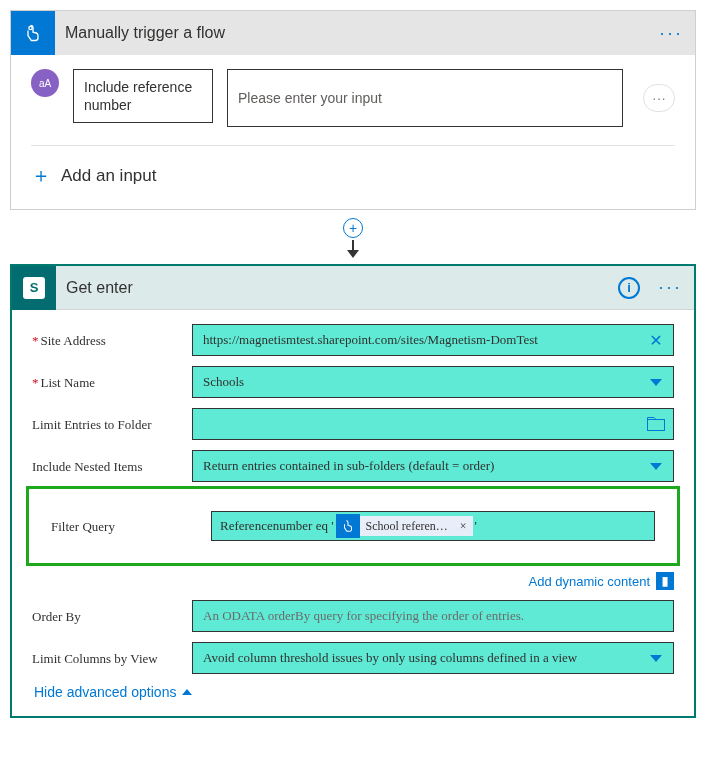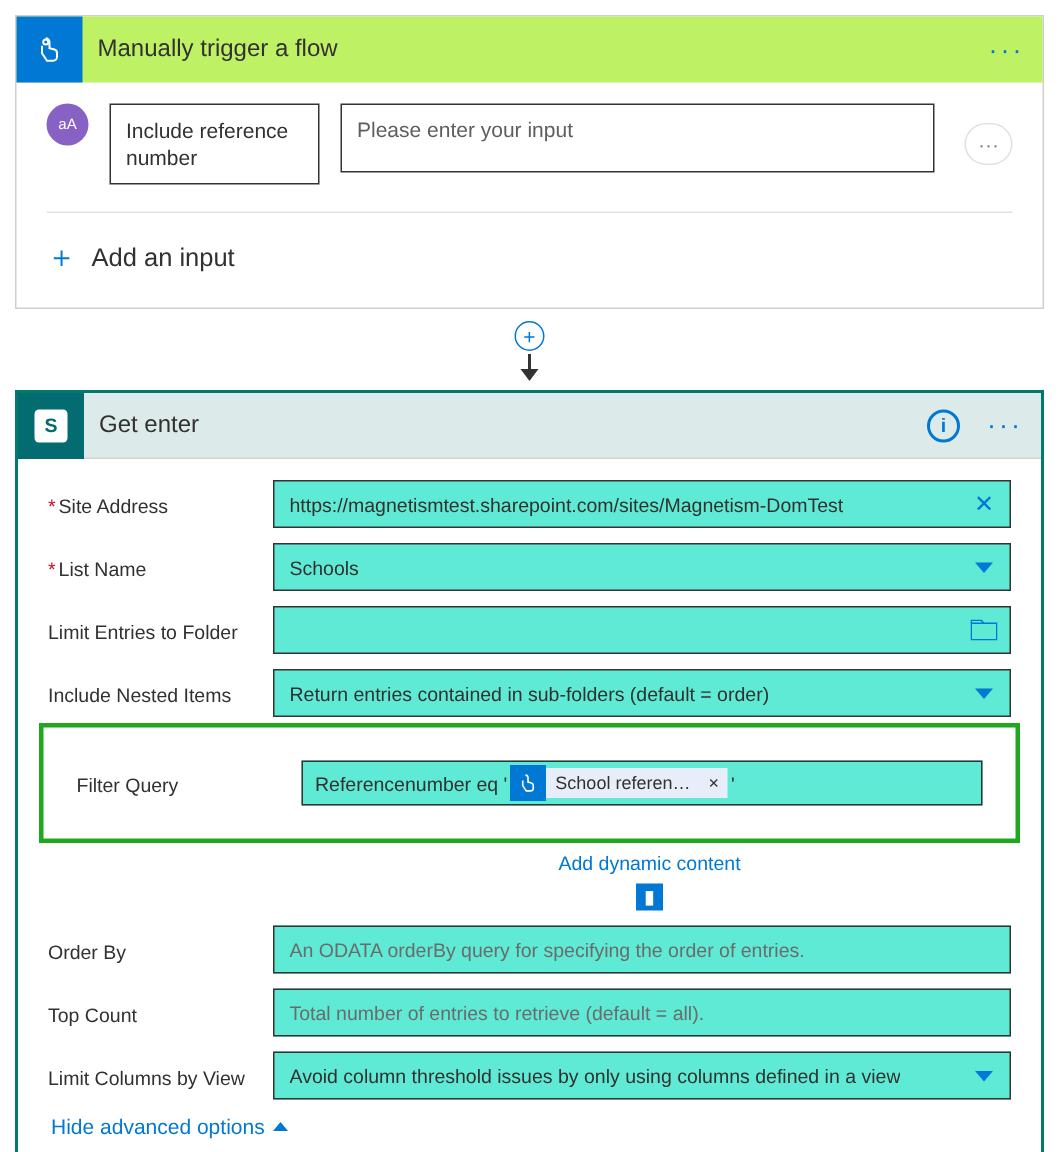--- a/index.html
+++ b/index.html
@@ -20,21 +20,21 @@
   .card.green {
     border: 2px solid #007a6f;
   }
   .card-header {
     height: 44px;
     display: flex;
     align-items: center;
     padding: 0 10px 0 0;
     gap: 10px;
   }
-  .card-header.trigger { background: #bef264; }
+  .card-header.trigger { background: #e5e5e5; }
   .card-header.sp { background: #dcebea; border-bottom: 1px solid #cfd6d5; }
   .hdr-icon {
     width: 44px; height: 44px; display:flex; align-items:center; justify-content:center;
   }
   .hdr-icon.blue { background: #0078d4; color:#fff; }
   .hdr-icon.teal { background: #036c70; color:#fff; }
   .hdr-title { flex: 1; font-size: 16px; color: #323130; }
   .ellipsis-btn {
     width: 28px; height: 28px; display:flex; align-items:center; justify-content:center;
     color:#0078d4; cursor:pointer; font-size:18px; letter-spacing:2px;
@@ -47,21 +47,21 @@
   .card-body { padding: 14px 20px; }
   .trigger-row { display:flex; align-items:flex-start; gap:14px; }
   .param-icon {
     width:28px; height:28px; border-radius:50%; background:#8762c4; color:#fff;
     display:flex; align-items:center; justify-content:center; font-size:10px;
   }
   .param-name-box {
     border:1px solid #333; width:140px; padding:8px 10px; line-height:1.3;
   }
   .param-value-box {
-    border:1px solid #333; flex:1; padding:8px 10px; min-height:46px; color:#605e5c;
+    border:1px solid #333; flex:1; padding:20px 10px; min-height:46px; color:#605e5c;
   }
   .small-ellipsis {
     width:32px; height:28px; border-radius:16px; border:1px solid #e1e1e1;
     display:flex; align-items:center; justify-content:center; color:#888; cursor:pointer;
     align-self:center; margin-left:6px;
   }
   .divider { border-top:1px solid #e3e3e3; margin: 18px 0 0 0; }
   .add-input {
     display:flex; align-items:center; gap:10px; color:#323130; font-size:17px;
     padding: 16px 0 6px 0; cursor:pointer;
@@ -71,42 +71,42 @@
   .plus-circle {
     width:20px; height:20px; border-radius:50%; border:1px solid #0078d4; color:#0078d4;
     display:flex; align-items:center; justify-content:center; font-size:14px; background:#fff; cursor:pointer;
     margin-bottom:2px;
   }
   .arrow-down {
     width:0; height:0; border-left:6px solid transparent; border-right:6px solid transparent; border-top:8px solid #333;
   }
   .arrow-stem { width:2px; height:10px; background:#333; }
   
-  .form-row { display:flex; align-items:center; margin-bottom:10px; gap:0; }
+  .form-row { display:flex; align-items:center; margin-bottom:10px; gap:10px;font-family:Liberation Serif, serif; }
   .form-label { width:150px; font-size:13px; color:#323130; padding-top:2px; }
   .form-label .req { color:#c50f1f; margin-right:2px; }
   .form-field {
     flex:1; border:1px solid #333; height:32px; display:flex; align-items:center; padding:0 32px 0 10px;
     position:relative; font-size:13px; color:#323130; background:#5eead4;
   }
   .form-field.placeholder { color:#6b6b6b; }
   .field-icon-right {
     position:absolute; right:6px; top:50%; transform:translateY(-50%);
     width:22px; height:22px; display:flex; align-items:center; justify-content:center;
     color:#0078d4; cursor:pointer;
   }
   .chevron-down {
     width:0; height:0; border-left:6px solid transparent; border-right:6px solid transparent; border-top:7px solid #0078d4;
   }
   .x-clear { font-size:16px; color:#0078d4; }
   .folder-icon svg { display:block; }
   .filter-hl {
     border:3px solid #1ea81e; padding:22px; margin:-6px -6px 4px -6px;
   }
-  .dyn-content-row { display:flex; justify-content:flex-end; align-items:center; gap:6px; font-size:13px; margin:6px 0 10px 160px;flex-direction:column; }
+  .dyn-content-row { display:flex; justify-content:flex-end; align-items:center; gap:6px; font-size:13px; margin:6px 0 10px 160px; }
   .dyn-link { color:#0078d4; cursor:pointer; }
   .dyn-badge {
     width:18px; height:18px; background:#0078d4; color:#fff;
     display:flex; align-items:center; justify-content:center; font-size:12px; font-weight:700; cursor:pointer;
   }
   .token {
     display:inline-flex; align-items:center; background:#e8eef9; height:20px;
     font-size:12px; margin:0 2px;
   }
   .token .tk-icon {
@@ -234,26 +234,20 @@
       <span class="dyn-badge">▮</span>
     </div>
 
     <div class="form-row">
       <div class="form-label">Order By</div>
       <div class="form-field placeholder">
         <span>An ODATA orderBy query for specifying the order of entries.</span>
       </div>
     </div>
 
-    <div class="form-row">
-      <div class="form-label">Top Count</div>
-      <div class="form-field placeholder">
-        <span>Total number of entries to retrieve (default = all).</span>
-      </div>
-    </div>
 
     <div class="form-row">
       <div class="form-label">Limit Columns by View</div>
       <div class="form-field">
         <span style="white-space:nowrap; overflow:hidden; text-overflow:ellipsis;">Avoid column threshold issues by only using columns defined in a view</span>
         <span class="field-icon-right">
             <span class="chevron-down"></span>
           </span>
       </div>
     </div>

